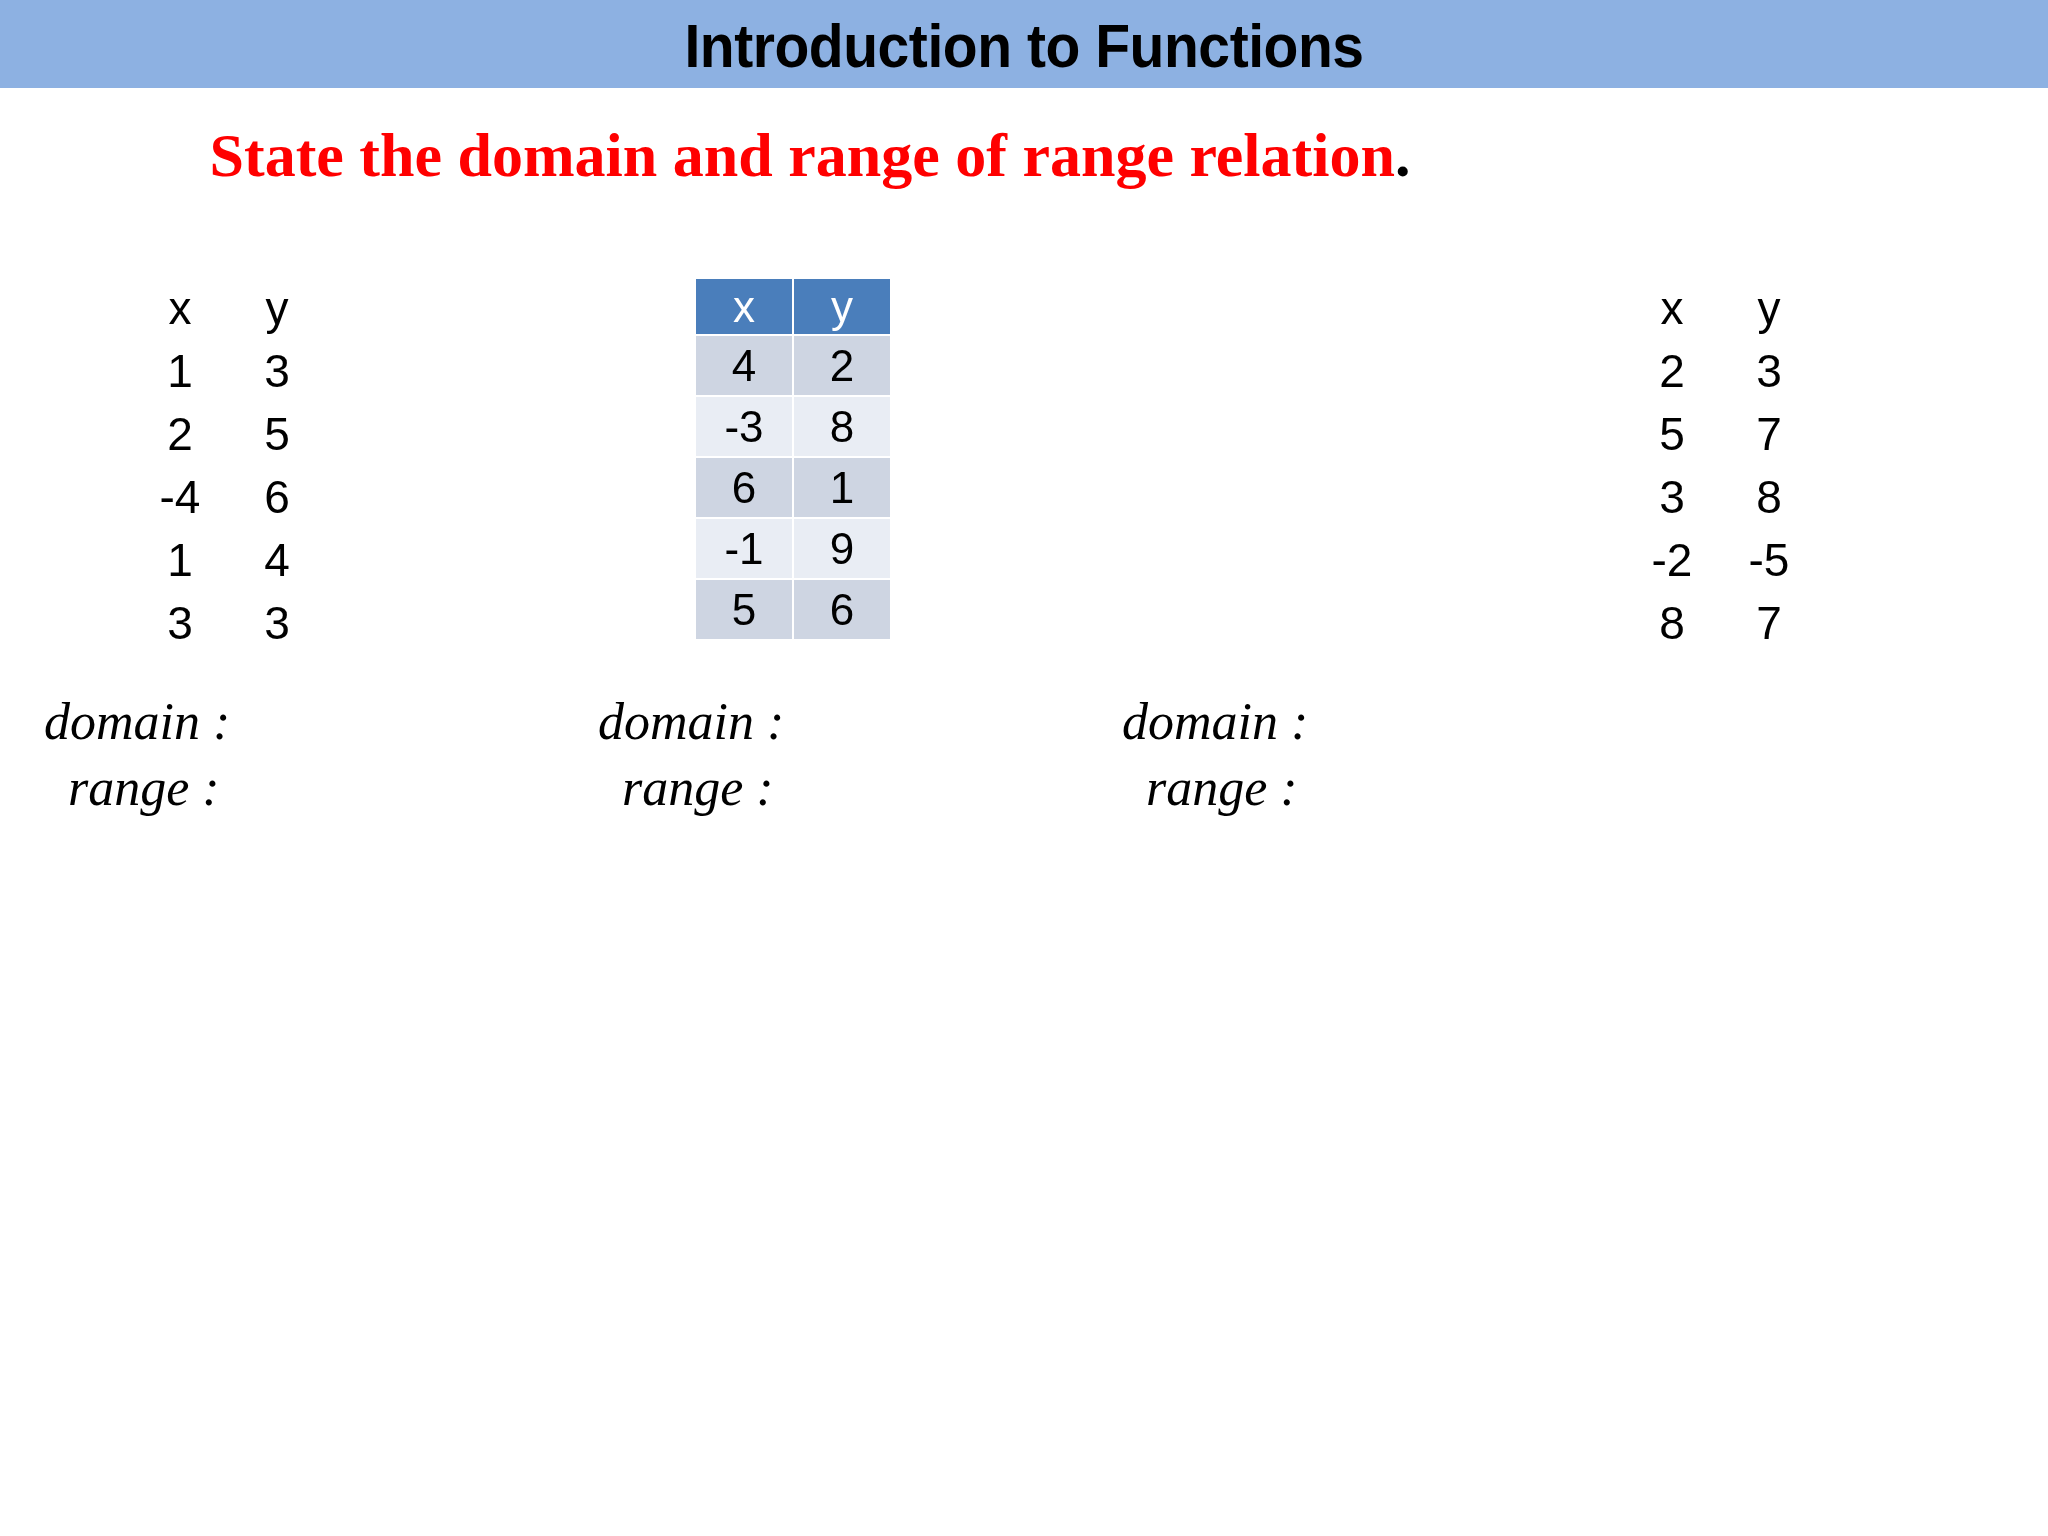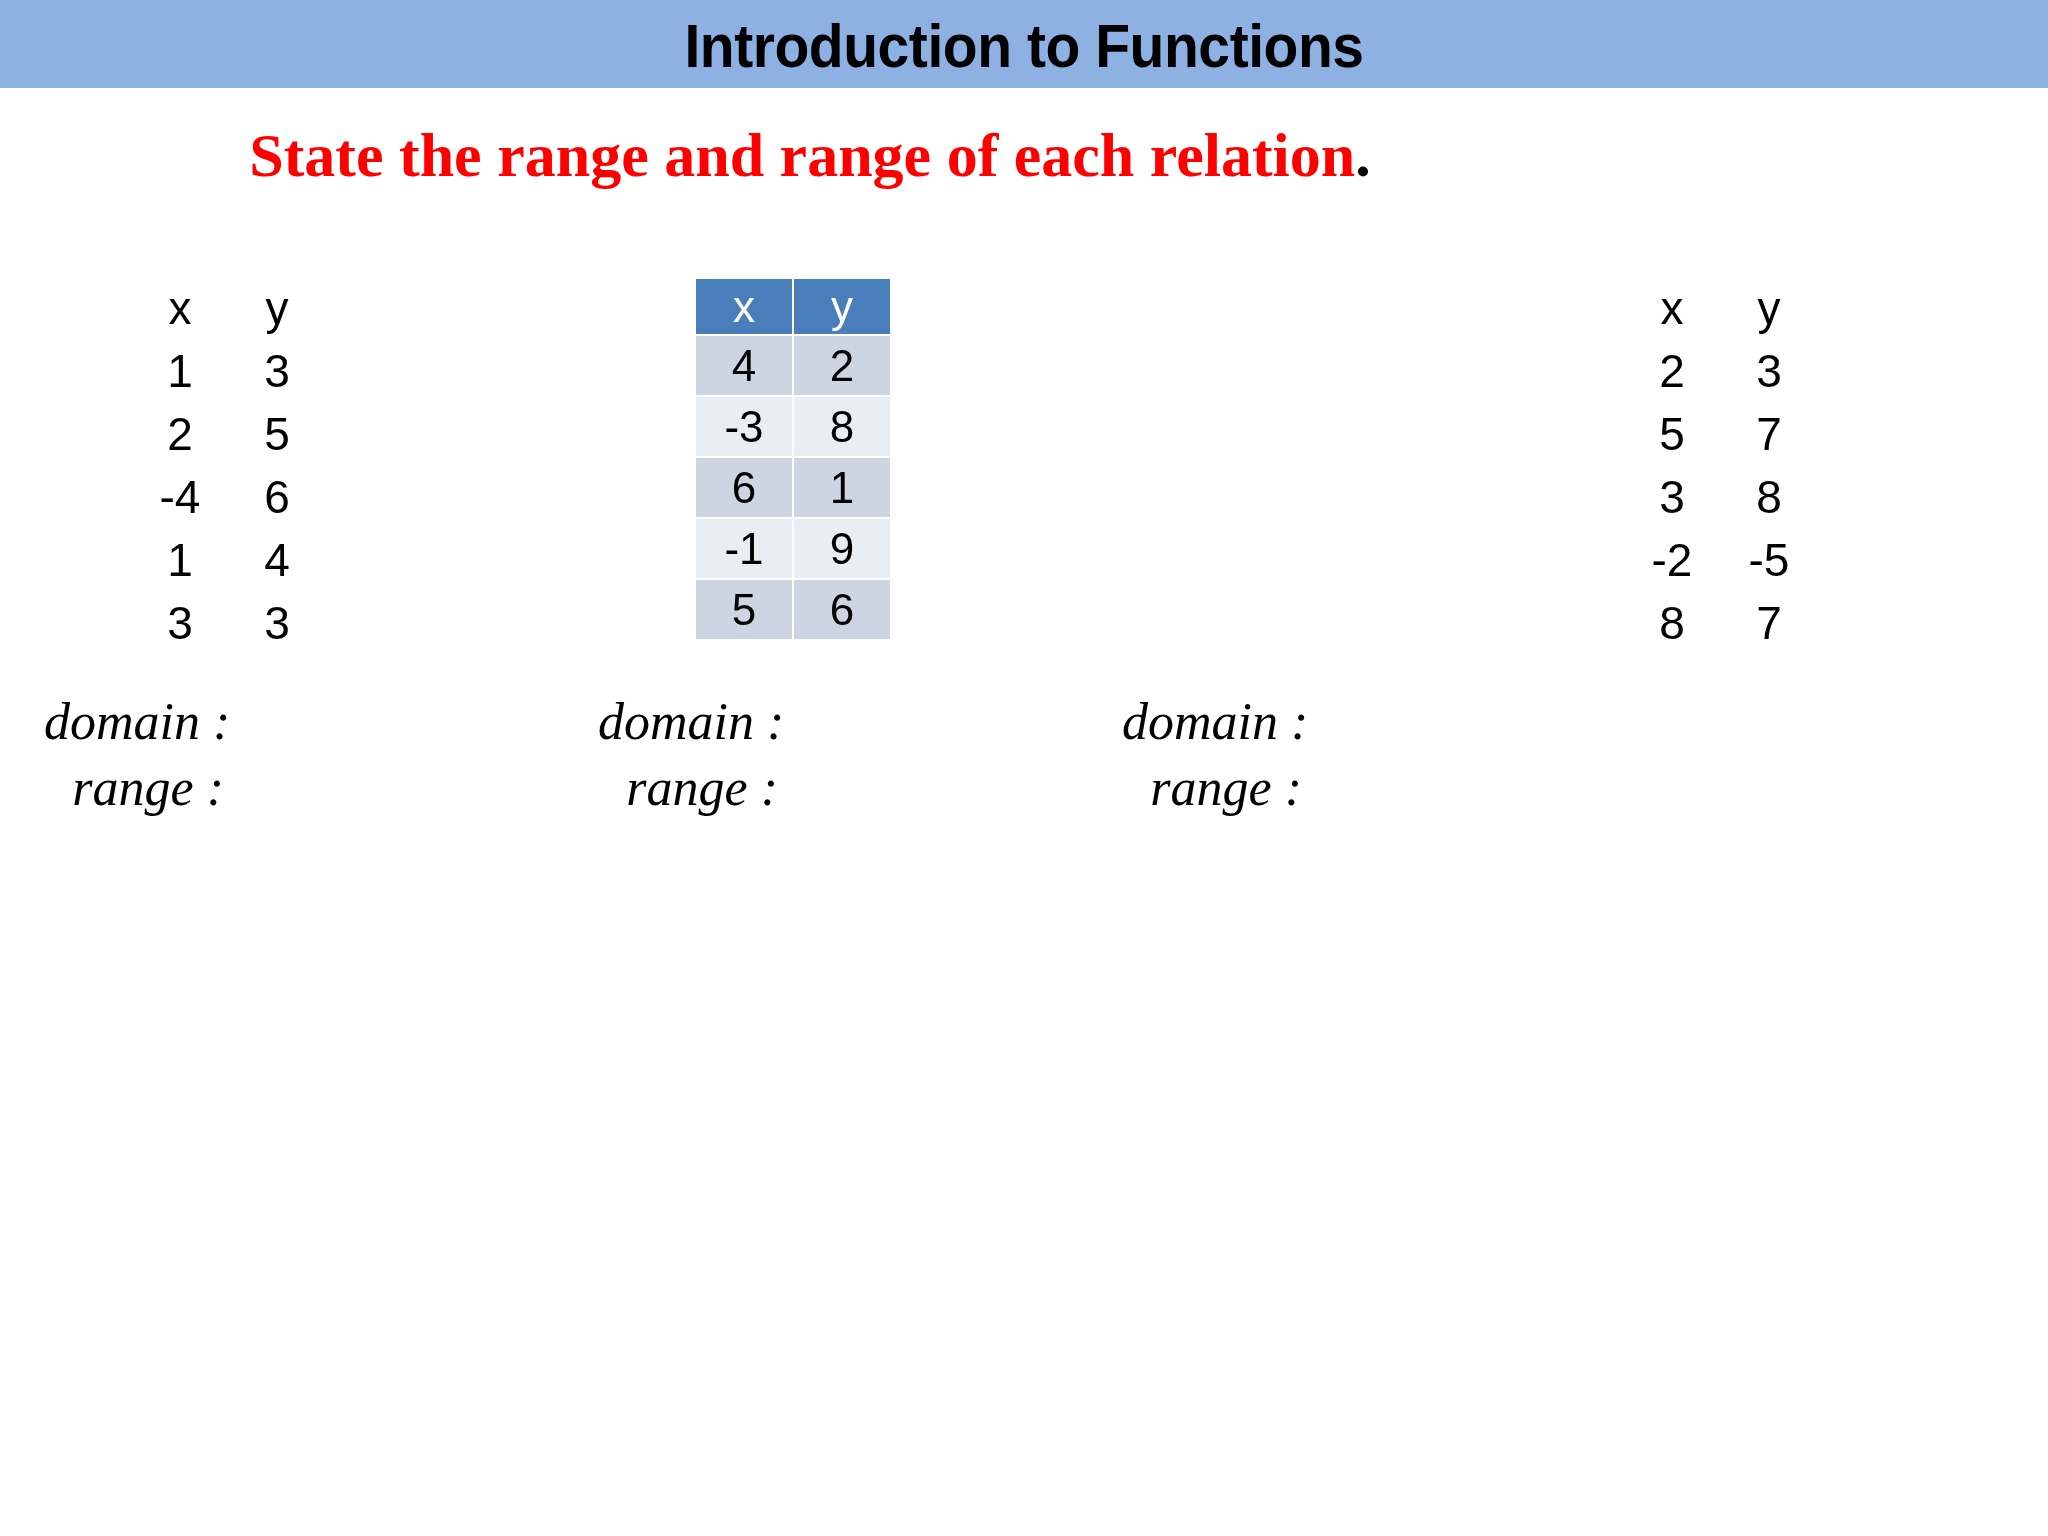--- a/index.html
+++ b/index.html
@@ -108,36 +108,35 @@
   #middle-relation tr.band-b td { background: #e9edf4; color: #000000; }
 
   
   .dr-block {
     position: absolute;
     font-family: "Liberation Serif", serif;
     font-style: italic;
     font-size: 52px;
     color: #000000;
     white-space: nowrap;
-    text-align: center;
   }
   .dr-block .domain-line { margin: 0; line-height: 64px; }
   .dr-block .range-line  { margin: 2px; line-height: 64px; padding-left: 22px; }
 
   #dr-left   { left: 44px;   top: 690px; }
   #dr-middle { left: 598px;  top: 690px; }
   #dr-right  { left: 1122px; top: 690px; }
 </style>
 </head>
 <body>
 
 <div id="header-banner"></div>
 <div id="slide-title">Introduction to Functions</div>
 
-<div id="subtitle"><span>State the range and range of each relation</span><span class="period">.</span></div>
+<div id="subtitle"><span>State the domain and range of range relation</span><span class="period">.</span></div>
 
 <div class="plain-table" id="left-relation">
   <div class="prow">
     <span class="cell cx">x</span>
     <span class="cell cy">y</span>
   </div>
   <div class="prow">
     <span class="cell cx">1</span>
     <span class="cell cy">3</span>
   </div>

